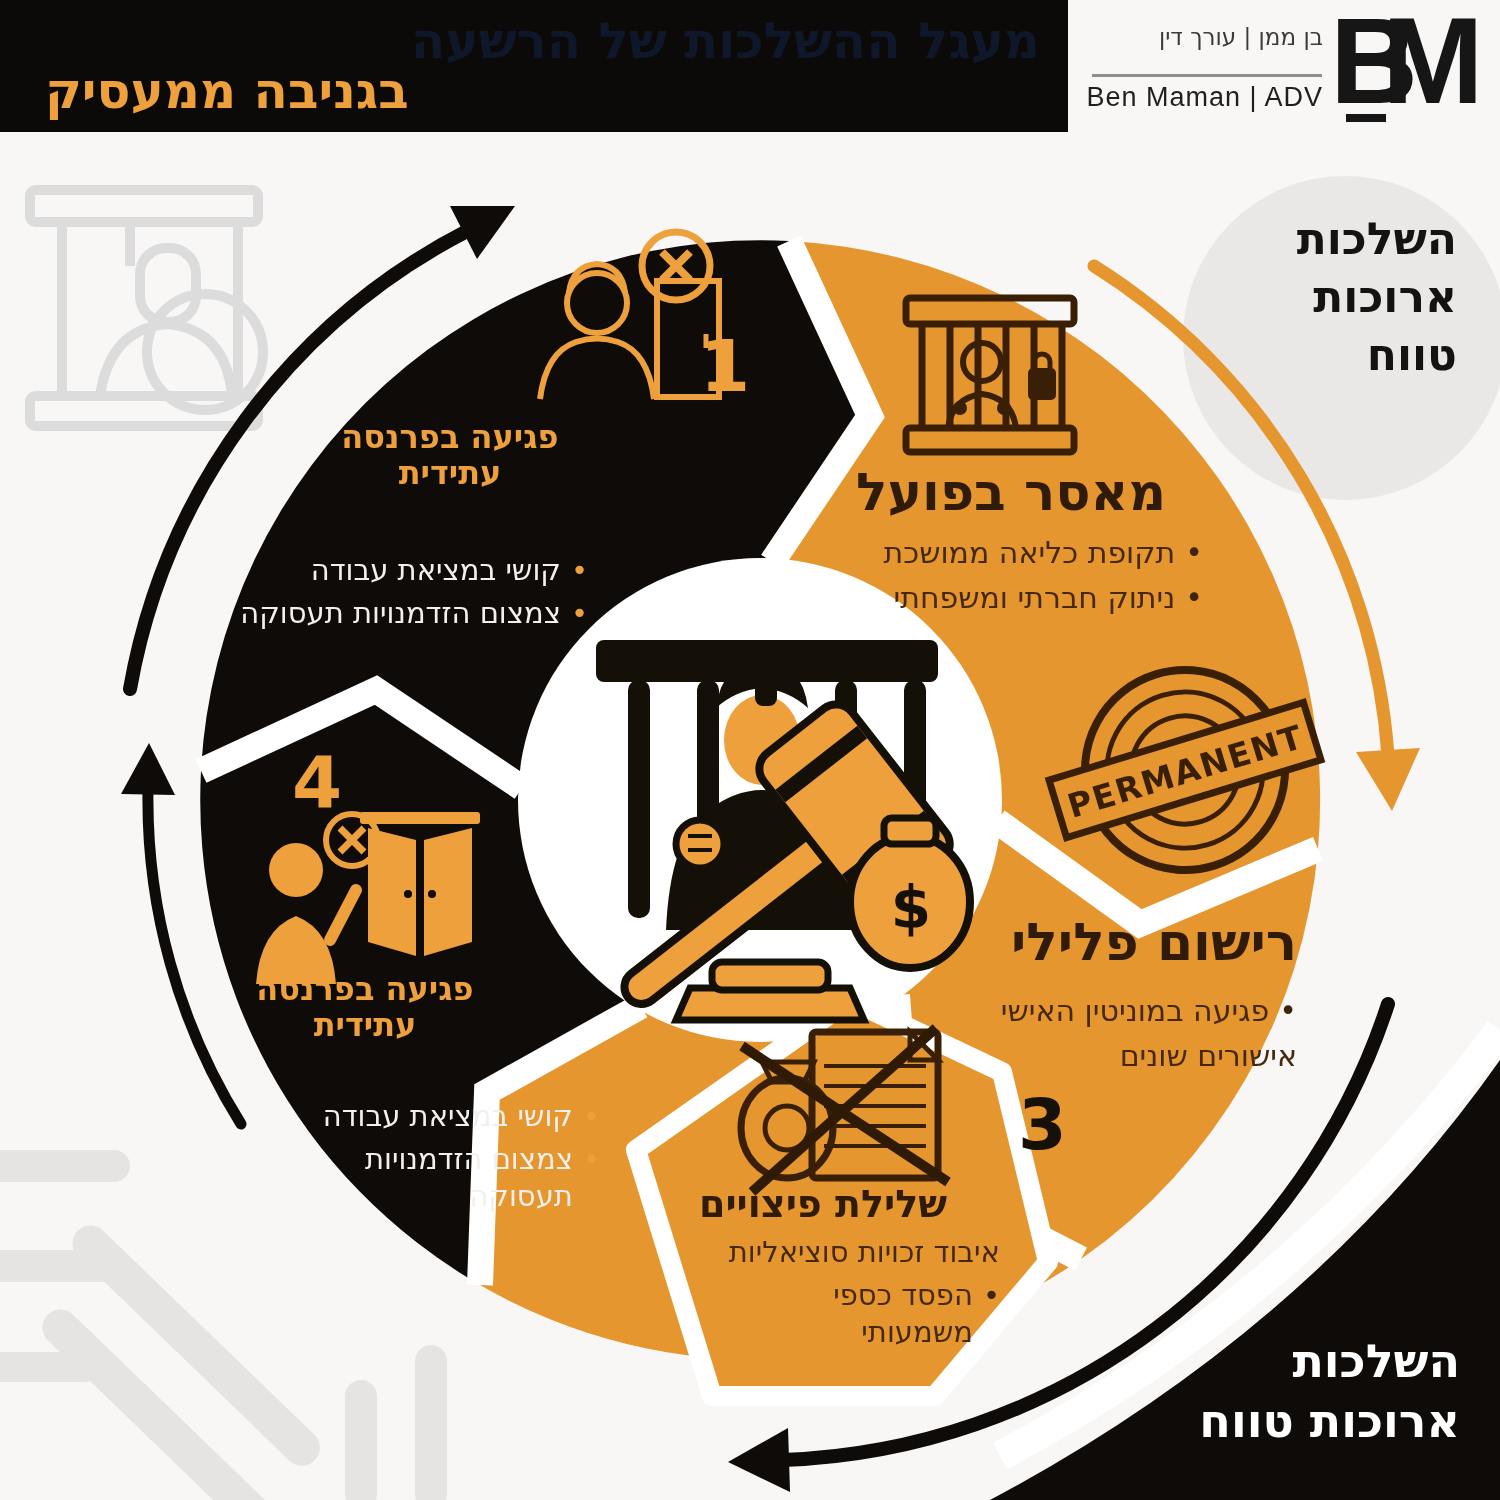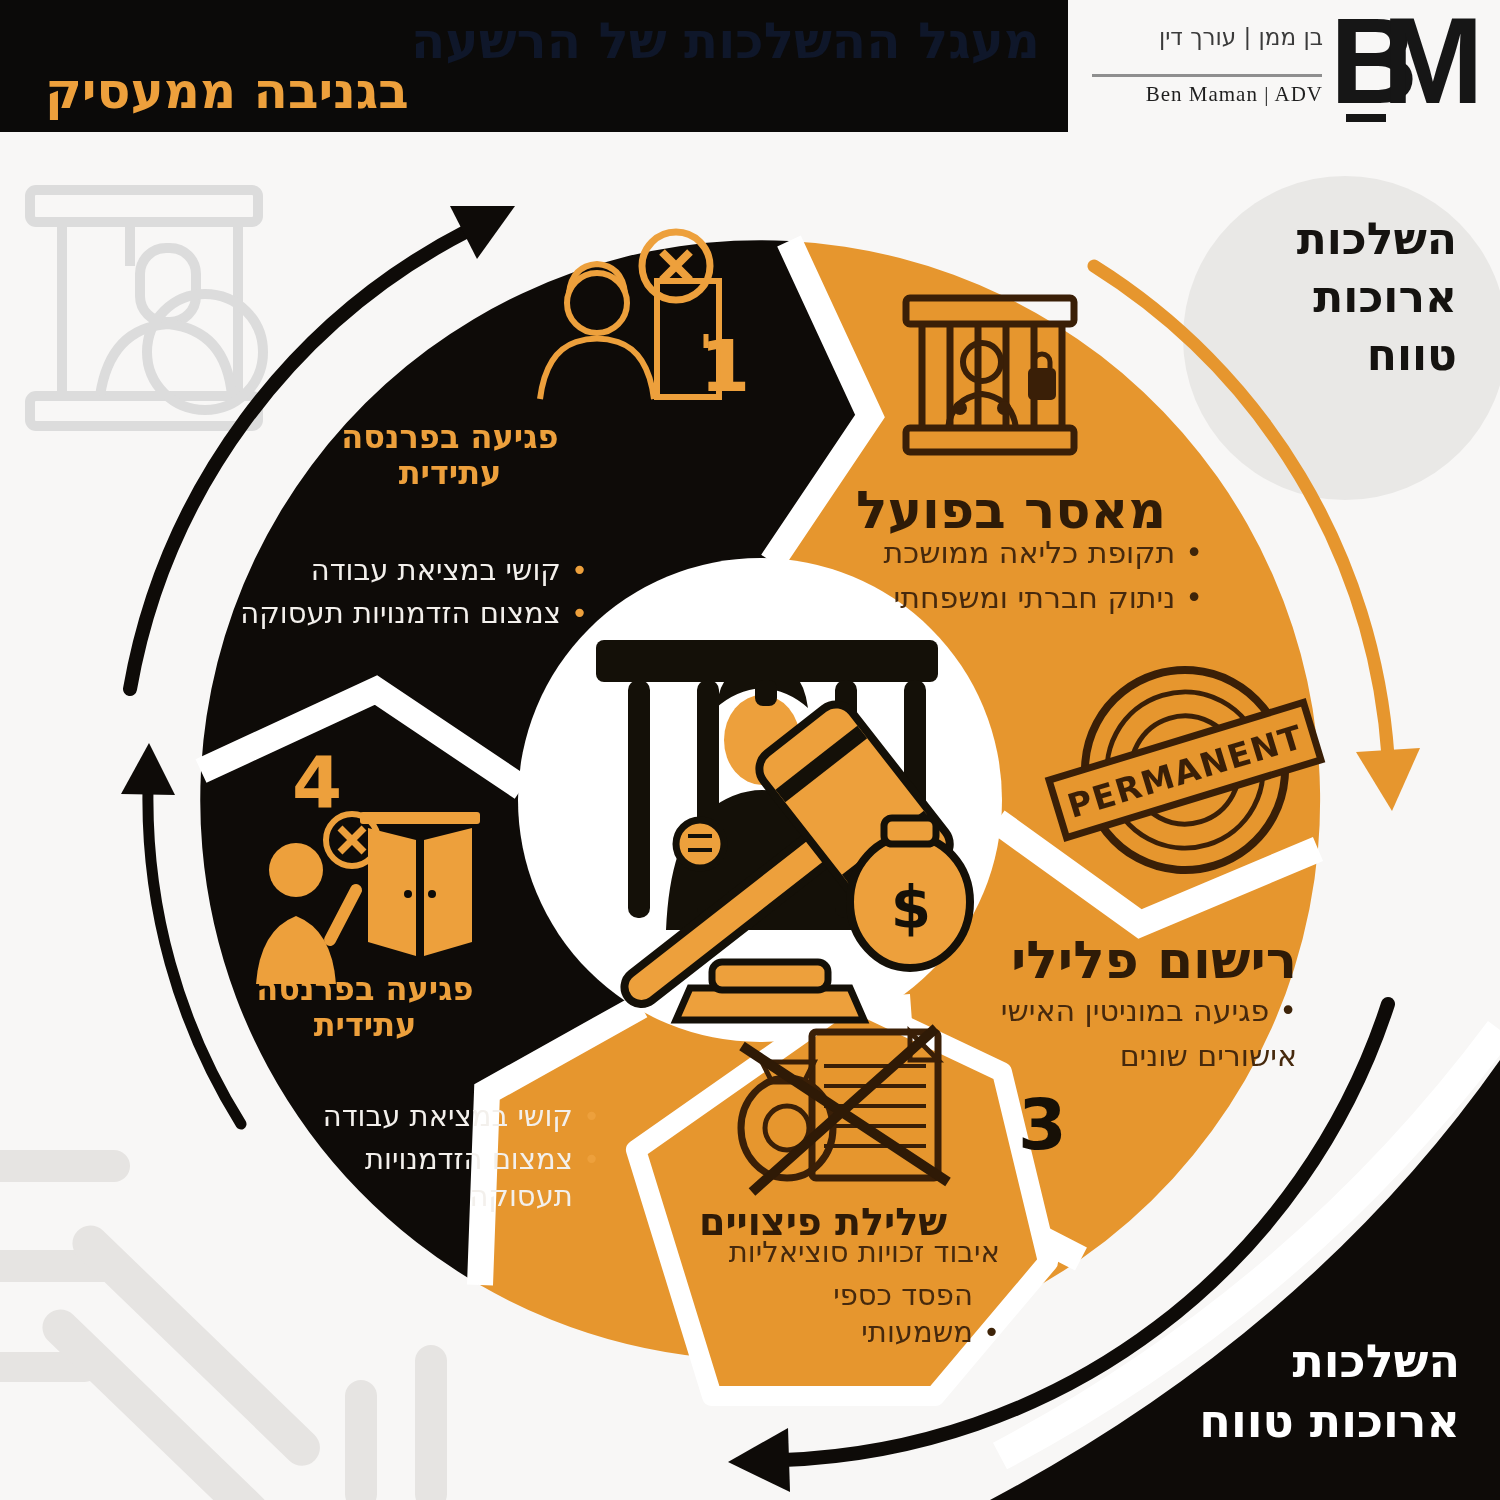--- a/index.html
+++ b/index.html
@@ -8,50 +8,50 @@
   #stage{position:relative;width:1500px;height:1500px;}
   #ringsvg{position:absolute;left:0;top:0;z-index:1;}
   .txt{z-index:3;direction:rtl;}
   
   #header-bar{left:0;top:0;width:1068px;height:132px;background:#0b0a09;z-index:2;}
   #title-main{top:12px;right:460px;font-size:50px;font-weight:bold;color:#0f172a;white-space:nowrap;}
   #title-accent{top:62px;left:45px;font-size:50px;font-weight:bold;color:#EDA03C;white-space:nowrap;direction:rtl;z-index:3;position:absolute;}
   
   #logo-heb{top:24px;right:177px;font-size:23px;color:#3b3b3b;white-space:nowrap;}
   #logo-line{top:74px;right:178px;width:230px;height:3px;background:#8f8f8f;z-index:3;}
-  #logo-eng{top:82px;right:177px;font-size:21px;color:#1f1f1f;letter-spacing:1px;
-    font-family:Liberation Serif, serif;white-space:nowrap;direction:ltr;}
+  #logo-eng{top:82px;right:177px;font-size:27px;color:#1f1f1f;letter-spacing:1px;
+    font-family:Liberation Sans, sans-serif;white-space:nowrap;direction:ltr;}
   #logo-mono{left:1330px;top:0px;z-index:3;position:absolute;color:#161616;
     font-family:"Liberation Sans",sans-serif;font-weight:bold;font-size:122px;line-height:1;}
   #logo-mono .m{margin-left:-36px;}
   #logo-underscore{left:1346px;top:114px;width:40px;height:8px;background:#161616;z-index:4;}
   
   #badge-tr{top:210px;right:43px;text-align:right;font-size:44px;line-height:1.32;
     font-weight:bold;color:#151310;}
   #badge-br{top:1332px;right:40px;text-align:right;font-size:46px;line-height:1.3;
     font-weight:bold;color:#ffffff;}
   
   .seg-title-orange{font-size:32px;font-weight:bold;color:#EDA03C;text-align:center;line-height:1.12;}
-  .seg-title-dark{font-weight:bold;color:#2f1b07;margin-top:18px;}
+  .seg-title-dark{font-weight:bold;color:#2f1b07;}
   .bullets{display:flex;flex-direction:column;gap:7px;text-align:right;font-weight:400;}
   .brow{display:flex;gap:10px;align-items:flex-start;line-height:1.25;}
   .dot::before{content:"•";}
   .bullets.on-black{color:#f3f0ec;font-size:29px;}
   .bullets.on-black .dot::before{color:#EDA03C;}
   .bullets.on-orange{color:#46290d;font-size:30px;}
   .bullets.on-orange .dot::before{color:#3e2409;}
   #seg1-title{left:240px;top:420px;width:420px;}
   #seg1-bullets{right:912px;top:552px;max-width:370px;}
   #seg2-title{left:830px;top:462px;width:362px;text-align:center;font-size:52px;}
   #seg2-bullets{right:297px;top:534px;max-width:340px;}
   #seg3-title{right:203px;top:912px;font-size:52px;}
   #seg3-bullets{right:203px;top:992px;max-width:340px;}
   #hex-title{right:553px;top:1182px;font-size:38px;}
   #hex-bullets{right:500px;top:1234px;max-width:310px;font-size:29px;}
-  #hex-bullets .wrapnar{max-width:250px;align-items:flex-end;}
+  #hex-bullets .wrapnar{max-width:250px;}
   #seg4-title{left:175px;top:972px;width:380px;}
   #seg4-bullets{right:900px;top:1098px;max-width:305px;}
   .num{font-weight:bold;line-height:1;z-index:3;}
   #num1{left:700px;top:330px;font-size:72px;color:#EDA03C;}
   #num3{left:1018px;top:1090px;font-size:70px;color:#171006;}
   #num4{left:292px;top:746px;font-size:72px;color:#EDA03C;}
 </style>
 </head>
 <body>
 

